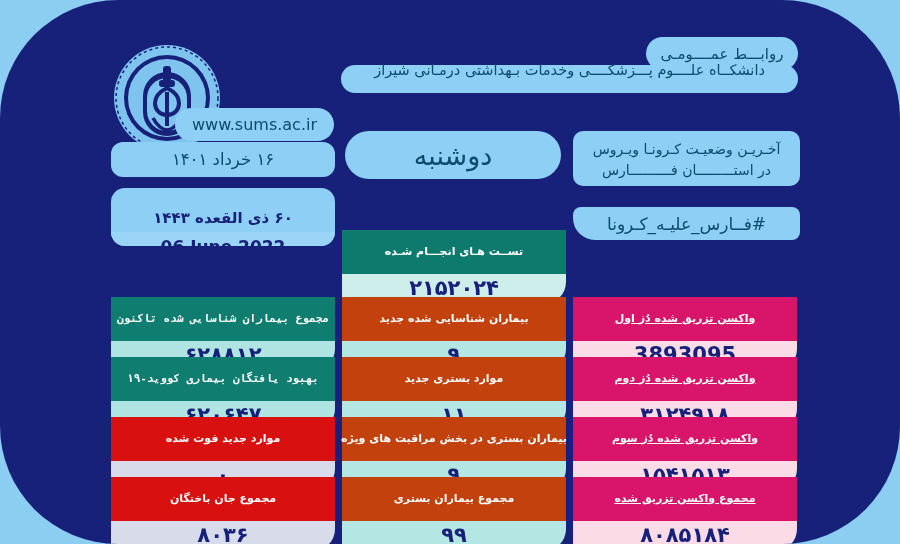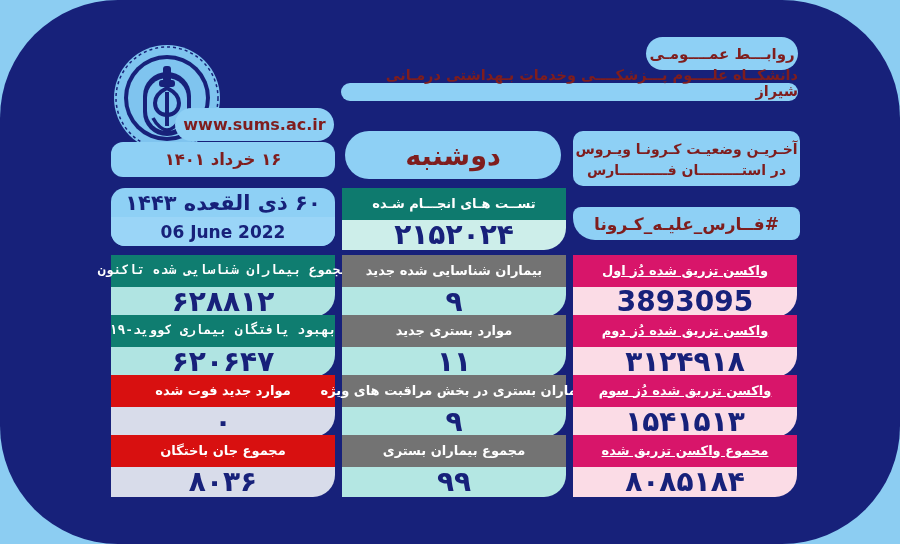--- a/index.html
+++ b/index.html
@@ -38,25 +38,25 @@
     left: 113px;
     top: 44px;
     width: 108px;
     height: 108px;
   }
   #logo-wrap svg { display:block; width:108px; height:108px; }
 
   .pill {
     position: absolute;
     background: #8ed0f5;
-    color: #7f1d1d;
+    color: #0c4a6e;
     display: flex;
     align-items: center;
     justify-content: center;
-    font-weight: bold;
+    font-weight: normal;
     letter-spacing: 0px;
     box-sizing: border-box;
   }
 
   #site-pill {
     left: 175px; top: 108px;
     width: 159px; height: 33px;
     border-radius: 17px;
     font-size: 16px;
     direction: ltr;
@@ -64,22 +64,22 @@
   }
 
   #pr-pill {
     left: 646px; top: 37px;
     width: 152px; height: 33px;
     border-radius: 17px;
     font-size: 15px;
   }
 
   #univ-pill {
-    left: 341px; top: 83px;
-    width: 457px; height: 18px;
+    left: 341px; top: 65px;
+    width: 457px; height: 28px;
     border-radius: 17px;
     font-size: 14.5px;
     padding-bottom: 18px;
   }
 
   #day-pill {
     left: 345px; top: 131px;
     width: 216px; height: 48px;
     border-radius: 24px;
     font-size: 27px;
@@ -119,58 +119,59 @@
     background: #8ed0f5;
     color: #17217a;
     overflow: hidden;
     box-sizing: border-box;
   }
   #date-block .l1, #date-block .l2 {
     display: flex; align-items: center; justify-content: center;
     height: 29px;
     font-weight: bold;
   }
-  #date-block .l1 { font-size: 21px; }
+  #date-block .l1 { font-size: 15px; margin-top: 15px; }
   #date-block .l2 { font-size: 17px; direction: ltr; background:#9ad5f7; }
 
   
   .stat {
     position: absolute;
     width: 224px;
     height: 58px;
   }
   .stat .lbl {
-    height: 32px;
+    height: 44px;
     display: flex;
     align-items: center;
     justify-content: center;
-    font-size: 13px;
+    font-size: 11px;
     font-weight: bold;
     color: #ffffff;
     box-sizing: border-box;
     padding: 0 8px 2px 8px;
     white-space: nowrap;
+    margin-top: 42px;
   }
   .stat .val {
     height: 30px;
     display: flex;
     align-items: center;
     justify-content: center;
-    font-size: 28px;
+    font-size: 21px;
     font-weight: bold;
     color: #17217a;
     box-sizing: border-box;
     border-bottom-right-radius: 22px;
     padding-bottom: 2px;
   }
 
   
   .teal-a .lbl { background: #0f7d70; font-family: Liberation Mono, monospace; }
   .teal-a .val { background: #b0e4e2; }
-  .teal-b .lbl { background: #737373; }
+  .teal-b .lbl { background: #c2410c; }
   .teal-b .val { background: #b4e7e3; }
   .teal-c .lbl { background: #0e7a6e; }
   .teal-c .val { background: #cdeeea; }
   
   .red .lbl { background: #d81010; }
   .red .val { background: #d8dcea; }
   
   .pink .lbl { background: #d8156a; text-decoration: underline; }
   .pink .val { background: #fbdce6; }
 

